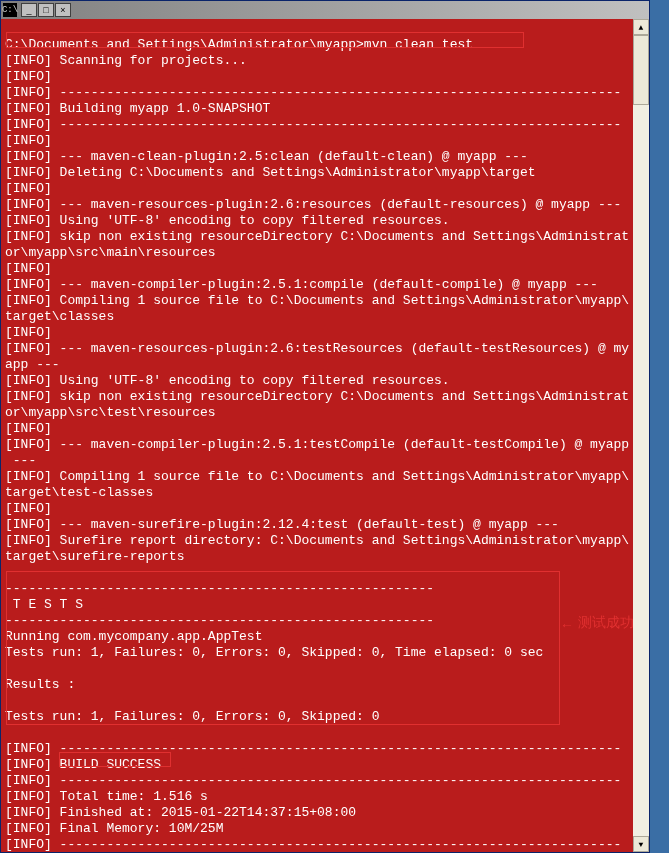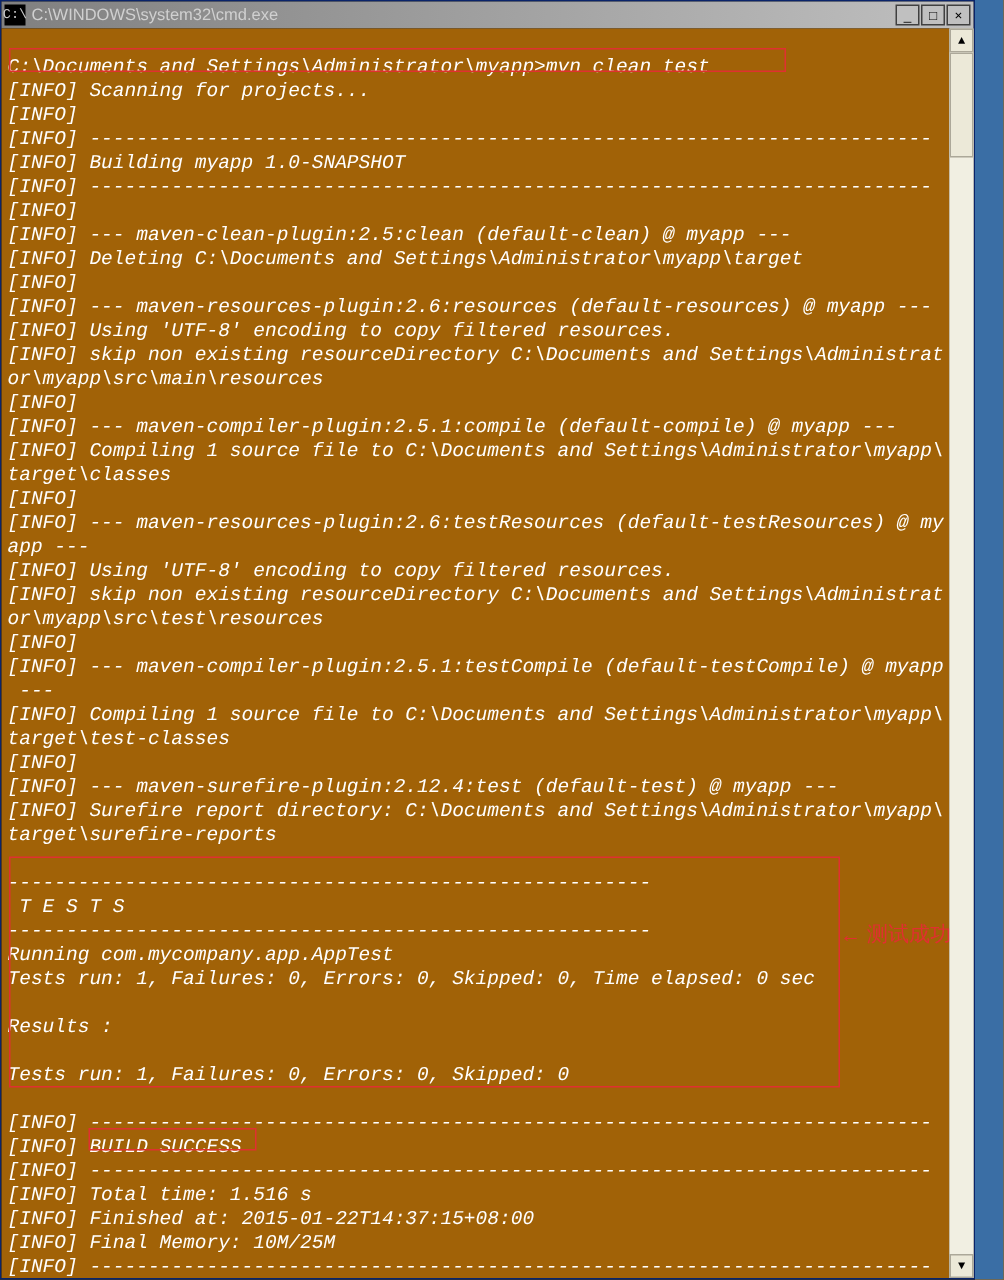--- a/index.html
+++ b/index.html
@@ -61,28 +61,27 @@
   font-family: Arial, sans-serif;
   cursor: pointer;
   color: #000;
 }
 .terminal-wrap {
   height: calc(100% - 18px);
   display: flex;
 }
 .terminal {
   flex: 1;
-  background: #a16207;
+  background: #b91c1c;
   color: #fff;
   padding: 2px 4px;
   white-space: pre;
   line-height: 16px;
   font-family: Consolas, 'Courier New', monospace;
   overflow: hidden;
-  font-style: italic;
 }
 .scrollbar {
   width: 16px;
   background: #ece9d8;
   display: flex;
   flex-direction: column;
 }
 .scroll-btn {
   height: 16px;
   background: #ece9d8;
@@ -147,21 +146,20 @@
 .annotation-arrow {
   margin-right: 4px;
 }
 </style>
 </head>
 <body>
 
 <div class="window">
   <div class="titlebar">
     <span class="titlebar-icon">C:\</span>
-    <span class="titlebar-title">C:\WINDOWS\system32\cmd.exe</span>
     <div class="titlebar-buttons">
       <div class="titlebar-btn">_</div>
       <div class="titlebar-btn">□</div>
       <div class="titlebar-btn">×</div>
     </div>
   </div>
   <div class="terminal-wrap">
     <div class="terminal" id="terminal">
 C:\Documents and Settings\Administrator\myapp&gt;mvn clean test
 [INFO] Scanning for projects...

